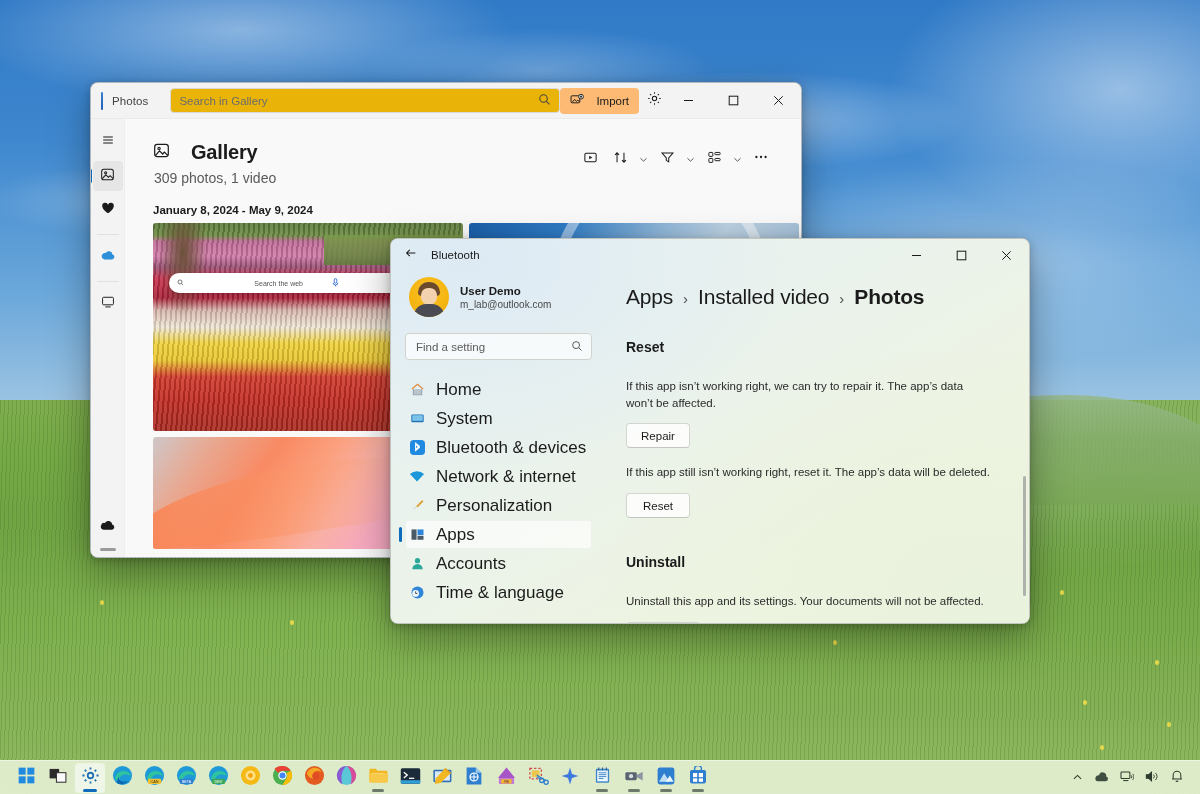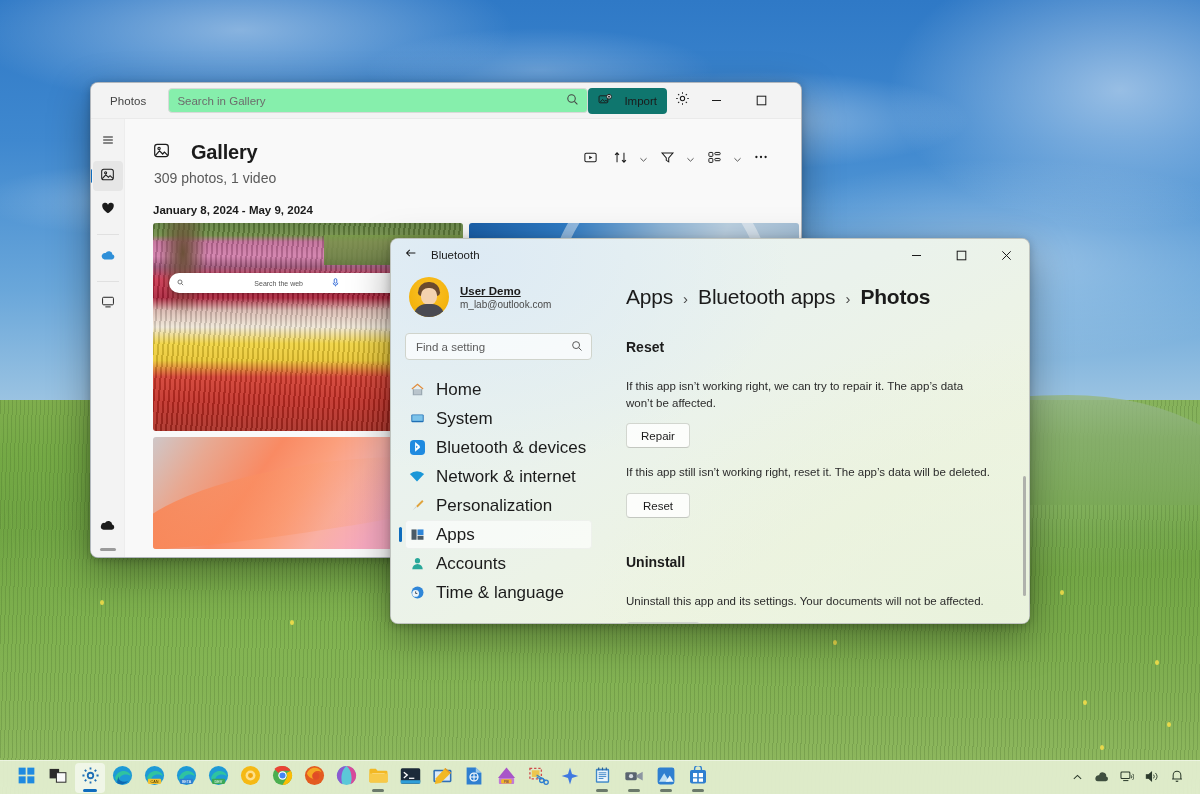--- a/index.html
+++ b/index.html
@@ -89,33 +89,33 @@
   }
   .photos-logo::after {
     content:""; position:absolute; left:2px; bottom:2px; width:0;height:0;
     border-left:7px solid transparent; border-right:7px solid transparent;
     border-bottom:9px solid rgba(255,255,255,.85);
   }
   .photos-appname {
     font-size: 11.5px; color: #444; margin-left: 9px; letter-spacing: .1px;
   }
   .photos-search {
-    flex: 0 0 auto; width: 420px; height: 25px; margin-left: 22px;
-    background: #86efac; border: 1px solid #d9d9d9; border-radius: 4px;
+    flex: 0 0 auto; width: 390px; height: 25px; margin-left: 22px;
+    background: #eab308; border: 1px solid #d9d9d9; border-radius: 4px;
     display: flex; align-items: center; padding: 0 8px;
   }
   .photos-search input {
     flex: 1; border: 0; outline: 0; background: transparent;
     font-size: 11.5px; color: #5b5b5b; font-family: inherit;
   }
   .photos-search input::placeholder { color: #6c6c6c; }
   .import-btn {
     display: flex; align-items: center; gap: 12px; height: 26px;
     margin-left: auto; padding: 0 10px; border-radius: 4px;
-    background: #0f766e; font-size: 11.5px; color: #1b1b1b;
+    background: #fdba74; font-size: 11.5px; color: #1b1b1b;
   }
   .gear-btn { width: 30px; height: 26px; display:flex; align-items:center; justify-content:center; margin: 0 4px 0 8px;}
   #photos-body { display: flex; height: 440px; }
   #photos-rail {
     width: 34px; background: #f3f3f3; border-right: 1px solid #ededed;
     display: flex; flex-direction: column; align-items: center; padding-top: 8px;
     position: relative;
   }
   .rail-item {
     width: 30px; height: 30px; margin-bottom: 4px; border-radius: 4px;
@@ -208,21 +208,21 @@
   #settings-nav { width: 213px; padding: 0 12px 0 14px; flex: 0 0 auto; }
   .profile { display: flex; align-items: center; gap: 11px; padding: 6px 0 0 4px; }
   .avatar {
     width: 40px; height: 40px; border-radius: 50%; flex: 0 0 auto;
     background: radial-gradient(circle at 50% 38%, #fbc22b 0%, #f5b510 60%, #e9a806 100%);
     position: relative; overflow: hidden;
   }
   .avatar .hair { position:absolute; left:9px; top:5px; width:22px; height:14px; border-radius:11px 11px 4px 4px; background:#6b4a2e; }
   .avatar .face { position:absolute; left:12px; top:11px; width:16px; height:17px; border-radius:8px 8px 9px 9px; background:#f3d2b0; }
   .avatar .body { position:absolute; left:5px; bottom:-3px; width:30px; height:16px; border-radius:12px 12px 0 0; background:#4a4a52; }
-  .profile-name { font-size: 11.5px; font-weight: 600; color: #1b1b1b; text-decoration: underline; }
+  .profile-name { font-size: 11.5px; font-weight: 600; color: #1b1b1b; }
   .profile-mail { font-size: 10px; color: #4a4a4a; margin-top: 2px; }
   .find-setting {
     margin-top: 16px; height: 27px; background: rgba(255,255,255,.7);
     border: 1px solid #d0d4cc; border-radius: 4px; display: flex; align-items: center;
     padding: 0 8px 0 10px;
   }
   .find-setting input {
     flex:1; border:0; outline:0; background:transparent; font-size: 11.5px; color:#444; font-family: inherit;
   }
   .find-setting input::placeholder { color: #5c5c5c; }
@@ -653,21 +653,21 @@
             </span>
             <span class="nav-label">Time &amp; language</span>
           </div>
         </div>
       </div>
 
       <div id="settings-main">
         <div class="breadcrumb">
           <span class="crumb">Apps</span>
           <span class="crumb-sep">›</span>
-          <span class="crumb">Bluetooth apps</span>
+          <span class="crumb">Installed video</span>
           <span class="crumb-sep">›</span>
           <span class="crumb current">Photos</span>
         </div>
 
         <div class="sec-title">Reset</div>
         <div class="sec-text">If this app isn’t working right, we can try to repair it. The app’s data won’t be affected.</div>
         <button class="sec-btn">Repair</button>
         <div class="sec-text wide" style="margin-top:16px">If this app still isn’t working right, reset it. The app’s data will be deleted.</div>
         <button class="sec-btn">Reset</button>
 

